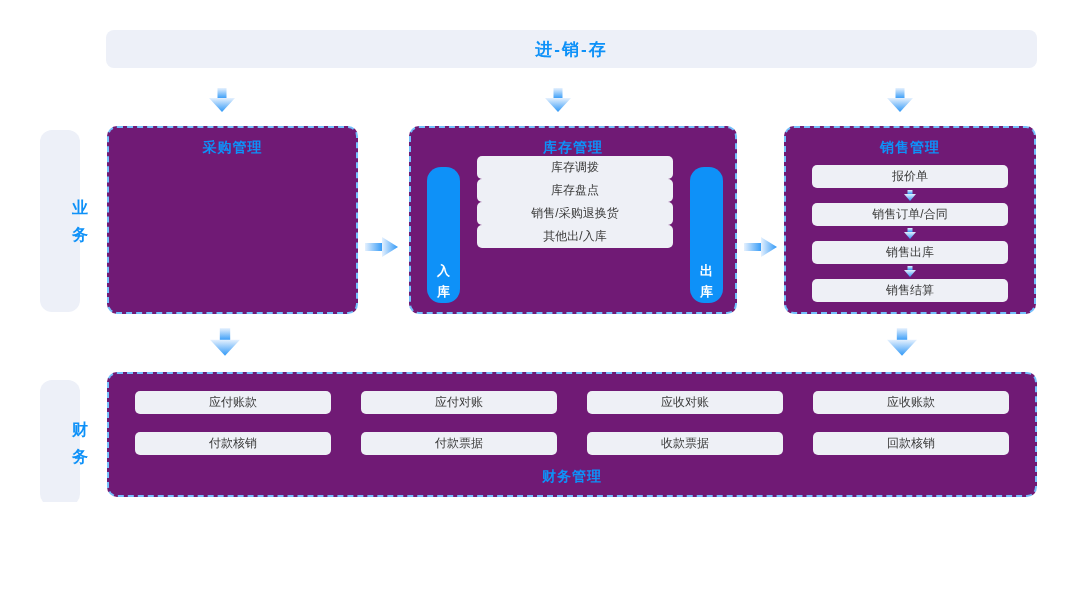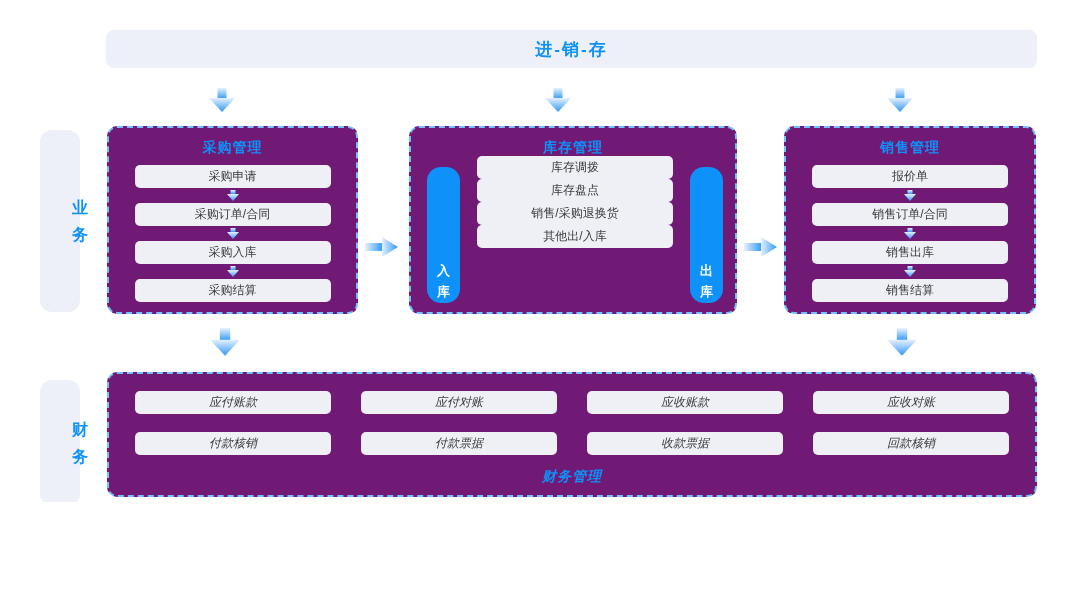--- a/index.html
+++ b/index.html
@@ -43,21 +43,21 @@
   .inv-stack{position:absolute;left:66px;top:28px;height:136px;width:196px;
     display:flex;flex-direction:column;align-items:center;}
   .io-pill{position:absolute;top:39px;width:33px;height:136px;background:var(--accent);
     border-radius:14px;display:flex;align-items:flex-end;justify-content:center;}
   .io-pill .vtext{width:1em;font-size:13px;font-weight:bold;color:#fff;
     word-break:break-all;line-height:1.6;text-align:center;}
   .pill-in{left:16px;}
   .pill-out{left:279px;}
 
   
-  .box-finance{left:107px;top:372px;width:930px;height:125px;font-style:italic;}
+  .box-finance{left:107px;top:372px;width:930px;height:125px;}
   .fin-grid{display:grid;grid-template-columns:repeat(4,196px);justify-content:space-between;
     row-gap:18px;padding:17px 26px 0 26px;}
   .fin-title{margin-top:13px;text-align:center;font-size:14px;font-weight:bold;
     color:var(--accent);letter-spacing:1px;}
 
   
   .footer-bar{position:absolute;left:93px;top:522px;width:930px;height:43px;
     background:var(--accent);border-radius:10px;display:flex;align-items:center;justify-content:center;}
   .footer-bar span{font-size:17px;font-weight:bold;color:#fff;letter-spacing:3px;}
 
@@ -102,44 +102,20 @@
 
   <div class="side-pill pill-business">
     <span class="vtext">业务</span>
   </div>
   <div class="side-pill pill-finance">
     <span class="vtext">财务</span>
   </div>
 
   <div class="box box-purchase">
     <div class="box-title">采购管理</div>
-    <div class="vstack">
-      <div class="item">采购申请</div>
-      <div class="gap-arrow">
-          <svg width="12" height="11" viewBox="0 0 12 11">
-            <rect x="3.5" y="0" width="5" height="4" fill="url(#gradDown)"></rect>
-            <polygon points="0,4 12,4 6,11" fill="url(#gradDown)"></polygon>
-          </svg>
-        </div>
-      <div class="item">采购订单/合同</div>
-      <div class="gap-arrow">
-          <svg width="12" height="11" viewBox="0 0 12 11">
-            <rect x="3.5" y="0" width="5" height="4" fill="url(#gradDown)"></rect>
-            <polygon points="0,4 12,4 6,11" fill="url(#gradDown)"></polygon>
-          </svg>
-        </div>
-      <div class="item">采购入库</div>
-      <div class="gap-arrow">
-          <svg width="12" height="11" viewBox="0 0 12 11">
-            <rect x="3.5" y="0" width="5" height="4" fill="url(#gradDown)"></rect>
-            <polygon points="0,4 12,4 6,11" fill="url(#gradDown)"></polygon>
-          </svg>
-        </div>
-      <div class="item">采购结算</div>
-    </div>
   </div>
 
   <svg class="arrow" style="left:365px;top:237px" width="33" height="20" viewBox="0 0 33 20">
     <rect x="0" y="6" width="18" height="8" fill="url(#gradRight)"></rect>
     <polygon points="17,0 33,10 17,20" fill="url(#gradRight)"></polygon>
   </svg>
 
   <div class="box box-inventory">
     <div class="box-title">库存管理</div>
     <div class="io-pill pill-in">
@@ -195,22 +171,22 @@
   </svg>
   <svg class="arrow" style="left:887px;top:327px" width="30" height="30" viewBox="0 0 26 24">
     <rect x="8.5" y="0" width="9" height="11" fill="url(#gradDown)"></rect>
     <polygon points="0,10 26,10 13,24" fill="url(#gradDown)"></polygon>
   </svg>
 
   <div class="box box-finance">
     <div class="fin-grid">
       <div class="item">应付账款</div>
       <div class="item">应付对账</div>
+      <div class="item">应收对账</div>
       <div class="item">应收账款</div>
-      <div class="item">应收对账</div>
       <div class="item">付款核销</div>
       <div class="item">付款票据</div>
       <div class="item">收款票据</div>
       <div class="item">回款核销</div>
     </div>
     <div class="fin-title">财务管理</div>
   </div>
 
   <div class="footer-bar">
     <span>业财一体化</span>

